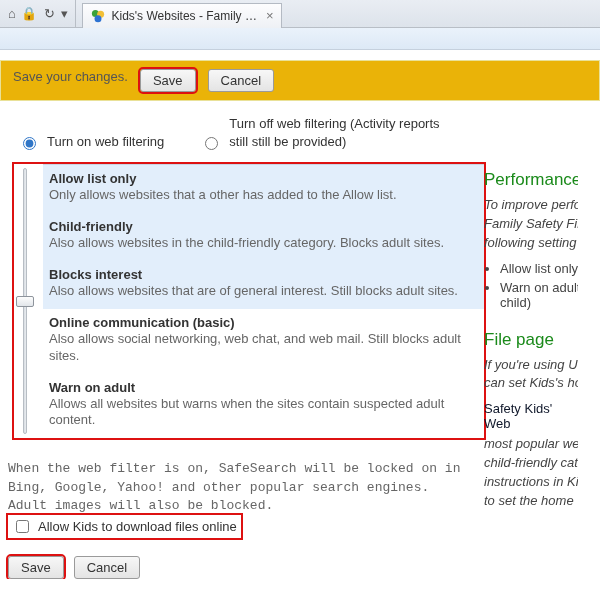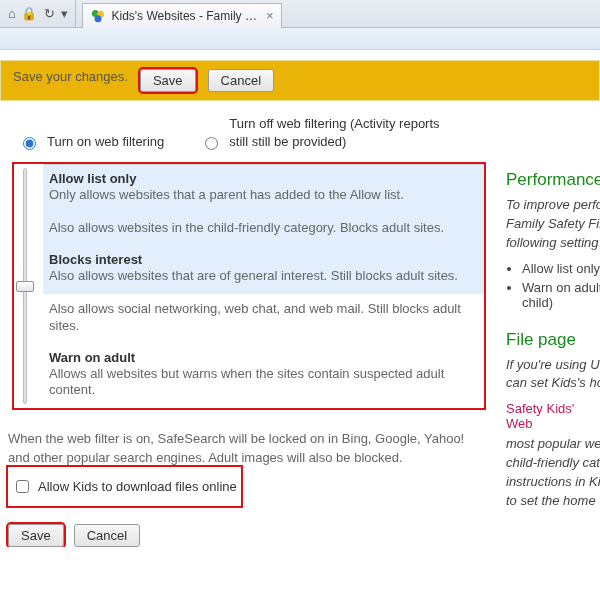--- a/index.html
+++ b/index.html
@@ -125,52 +125,53 @@
     border-bottom: 1px solid rgba(0,0,0,0);
   }
   .level.sel { background: #e2eefb; }
   .level .title { font-weight: 600; color: #333; }
   .level .desc { color: #666; margin-top: 1px; line-height: 1.3; }
   .safesearch {
     margin: 22px 0 0 0;
     color: #666;
     max-width: 460px;
     line-height: 1.4;
+    font-family: Liberation Mono, monospace;
   }
   .section-h {
     color: #1a8a1a;
     font-size: 17px;
     margin: 30px 0 6px 0;
     font-weight: 400;
   }
   .checkbox-row {
     display: flex;
     align-items: center;
     gap: 6px;
-    padding: 10px 4px;
+    padding: 2px 4px;
   }
   .bottom-btns {
     margin-top: 18px;
     display: flex;
     gap: 10px;
   }
   .side {
     position: absolute;
-    left: 506px;
+    left: 484px;
     top: 120px;
     width: 94px;
     overflow: hidden;
     color: #444;
     font-size: 13px;
   }
   .side .section-h { margin-top: 0; white-space: nowrap; }
   .side p { margin: 4px 0 8px 0; white-space: nowrap; line-height: 1.45; font-style: italic; }
   .side ul { margin: 2px 0 20px 16px; padding: 0; white-space: nowrap; }
   .side li { margin-bottom: 4px; }
-  .side a { color: #be185d; text-decoration: none; }
+  .side a { color: #0f172a; text-decoration: none; }
 </style>
 </head>
 <body>
 
 <div class="browser-chrome">
   <div class="chrome-icons">
     <span>⌂</span>
     <span>🔒</span>
     <span>↻</span>
     <span>▾</span>
@@ -209,30 +210,32 @@
   </div>
 
   <div class="levels-wrap hl-red">
     <div class="slider-col">
       <div class="slider-track"></div>
       <div class="slider-thumb" style="top:48%;"></div>
     </div>
     <div class="levels" id="levels">
         <div class="level sel">
           <div class="title">Allow list only</div>
-          <div class="desc">Only allows websites that a parent has added to the Allow list.</div>
+          <div class="desc">Only allows websites that a other has added to the Allow list.</div>
         </div>
         <div class="level sel">
+          <div class="title">Child-friendly</div>
           <div class="desc">Also allows websites in the child-friendly category. Blocks adult sites.</div>
         </div>
         <div class="level sel">
           <div class="title">Blocks interest</div>
           <div class="desc">Also allows websites that are of general interest. Still blocks adult sites.</div>
         </div>
         <div class="level">
+          <div class="title">Online communication (basic)</div>
           <div class="desc">Also allows social networking, web chat, and web mail. Still blocks adult sites.</div>
         </div>
         <div class="level">
           <div class="title">Warn on adult</div>
           <div class="desc">Allows all websites but warns when the sites contain suspected adult content.</div>
         </div>
       </div>
   </div>
 
   <div class="safesearch">When the web filter is on, SafeSearch will be locked on in Bing, Google, Yahoo! and other popular search engines. Adult images will also be blocked.</div>

